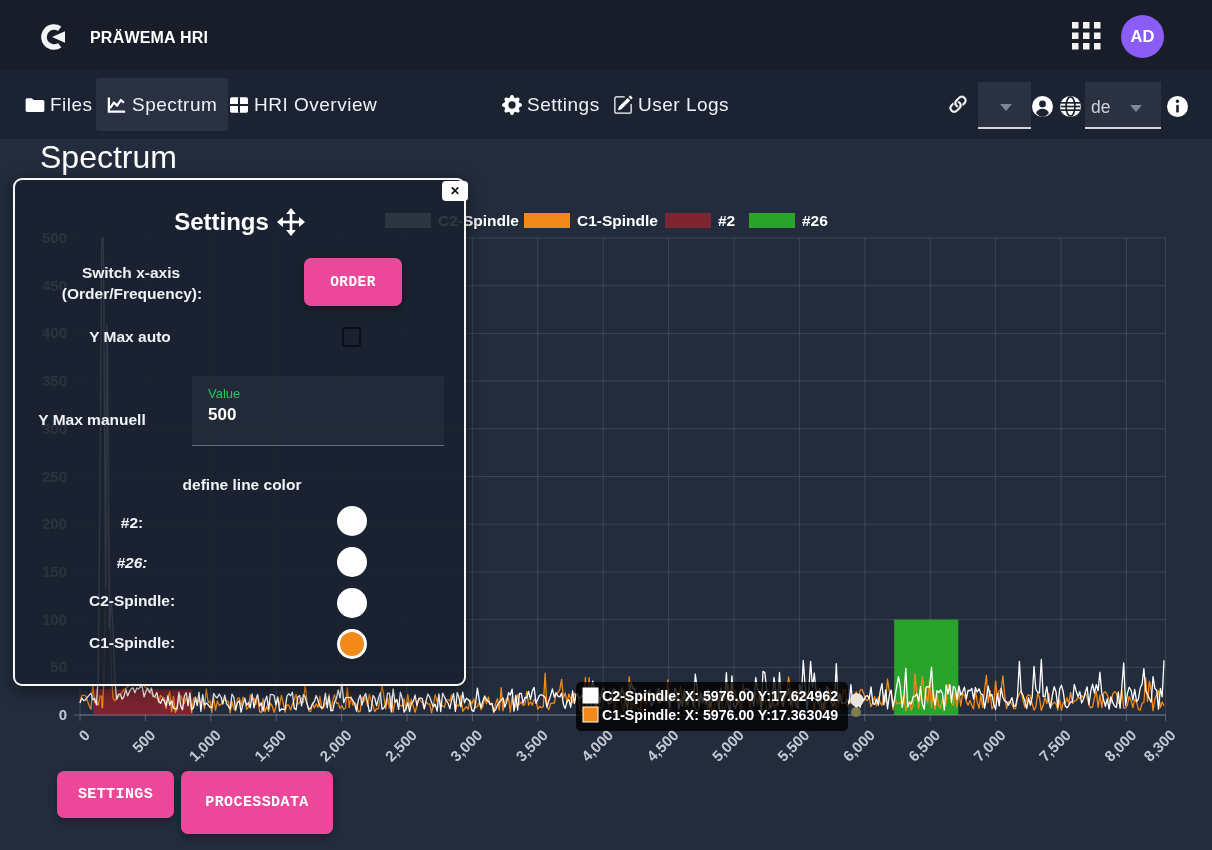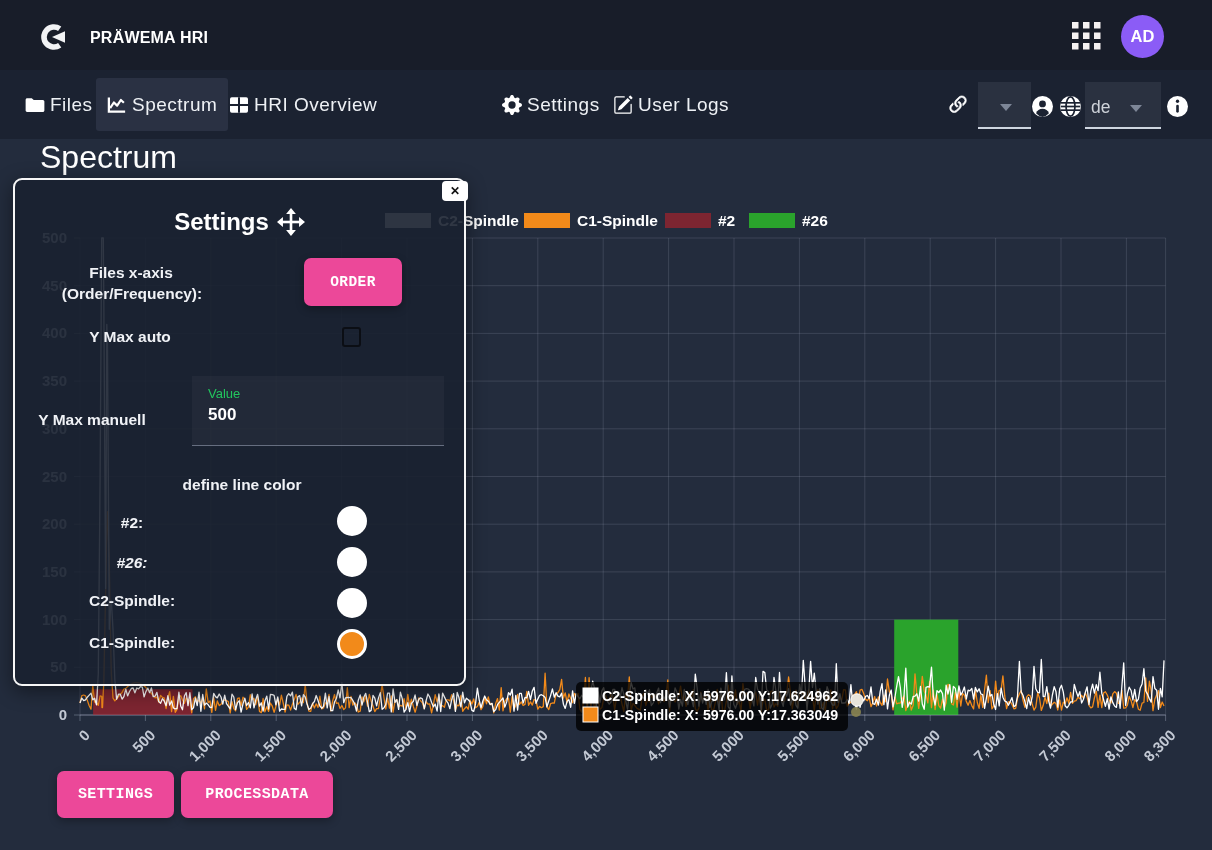--- a/index.html
+++ b/index.html
@@ -207,31 +207,31 @@
 <rect x="749" y="213" width="46" height="15" fill="#2aa32c"></rect>
 <text x="802" y="226" font-size="15.5" fill="#ffffff" font-weight="bold">#26</text>
 <rect x="576" y="682" width="272" height="49" rx="5" fill="rgba(0,0,0,0.78)"></rect>
 <rect x="583" y="688" width="15" height="15" fill="#ffffff" stroke="#fff"></rect>
 <rect x="583" y="707" width="15" height="15" fill="#f28a1a" stroke="#fff"></rect>
 <text x="602" y="701" font-size="14.2" fill="#ffffff" font-weight="bold">C2-Spindle: X: 5976.00 Y:17.624962</text>
 <text x="602" y="720" font-size="14.2" fill="#ffffff" font-weight="bold">C1-Spindle: X: 5976.00 Y:17.363049</text>
 </svg>
 <div id="heading">Spectrum</div>
 <div class="btn" style="left:57px;top:771px;width:117px;height:47px;">SETTINGS</div>
-<div class="btn" style="left:181px;top:771px;width:152px;height:47px;text-align:center;">PROCESSDATA</div>
+<div class="btn" style="left:181px;top:771px;width:152px;height:63px;text-align:center;">PROCESSDATA</div>
 <div id="modal">
  <div class="abs" style="left:427px;top:1px;width:26px;height:20px;background:#fff;border-radius:4px;color:#111;font-size:12px;font-weight:bold;display:flex;align-items:center;justify-content:center;">✕</div>
  <div class="abs" style="left:0;top:28px;width:449px;display:flex;align-items:center;justify-content:center;gap:8px;">
    <span style="font-size:24px;color:#fff;font-weight:600;">Settings</span>
       <svg width="28" height="28" viewBox="0 0 16 16" fill="#fff">
         <path d="M8 0 10.8 3.4H5.2L8 0zM8 16 5.2 12.6h5.6L8 16zM0 8 3.4 5.2v5.6L0 8zM16 8 12.6 10.8V5.2L16 8zM7.25 2.8h1.5v10.4h-1.5z"></path>
         <path d="M2.8 7.25h10.4v1.5H2.8z"></path>
       </svg>
  </div>
- <div class="lab" style="left:116px;top:93px;">Files x-axis</div>
+ <div class="lab" style="left:116px;top:93px;">Switch x-axis</div>
  <div class="lab" style="left:117px;top:114px;">(Order/Frequency):</div>
  <div class="btn" style="left:289px;top:78px;width:98px;height:48px;font-size:14.5px;">ORDER</div>
  <div class="lab" style="left:115px;top:157px;">Y Max auto</div>
  <div class="abs" style="left:327px;top:147px;width:19px;height:20px;border:2.4px solid #0b0e14;border-radius:3px;"></div>
  <div class="abs" style="left:177px;top:196px;width:252px;height:70px;background:rgba(255,255,255,0.035);border-bottom:1px solid rgba(170,180,200,0.5);">
    <div style="position:absolute;left:16px;top:10px;font-size:13px;color:#22c55e;">Value</div>
    <div style="position:absolute;left:16px;top:29px;font-size:17px;color:#fff;font-weight:bold;">500</div>
  </div>
  <div class="lab" style="left:77px;top:240px;">Y Max manuell</div>
  <div class="lab" style="left:227px;top:305px;">define line color</div>

